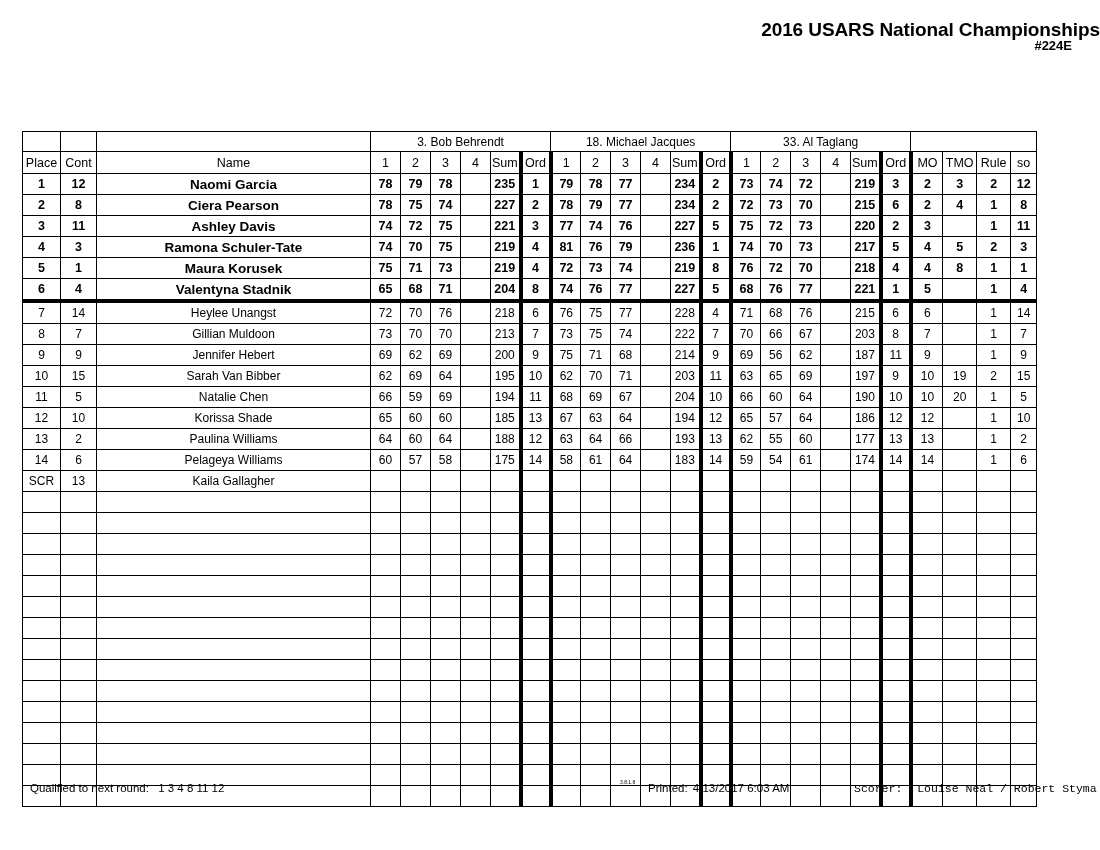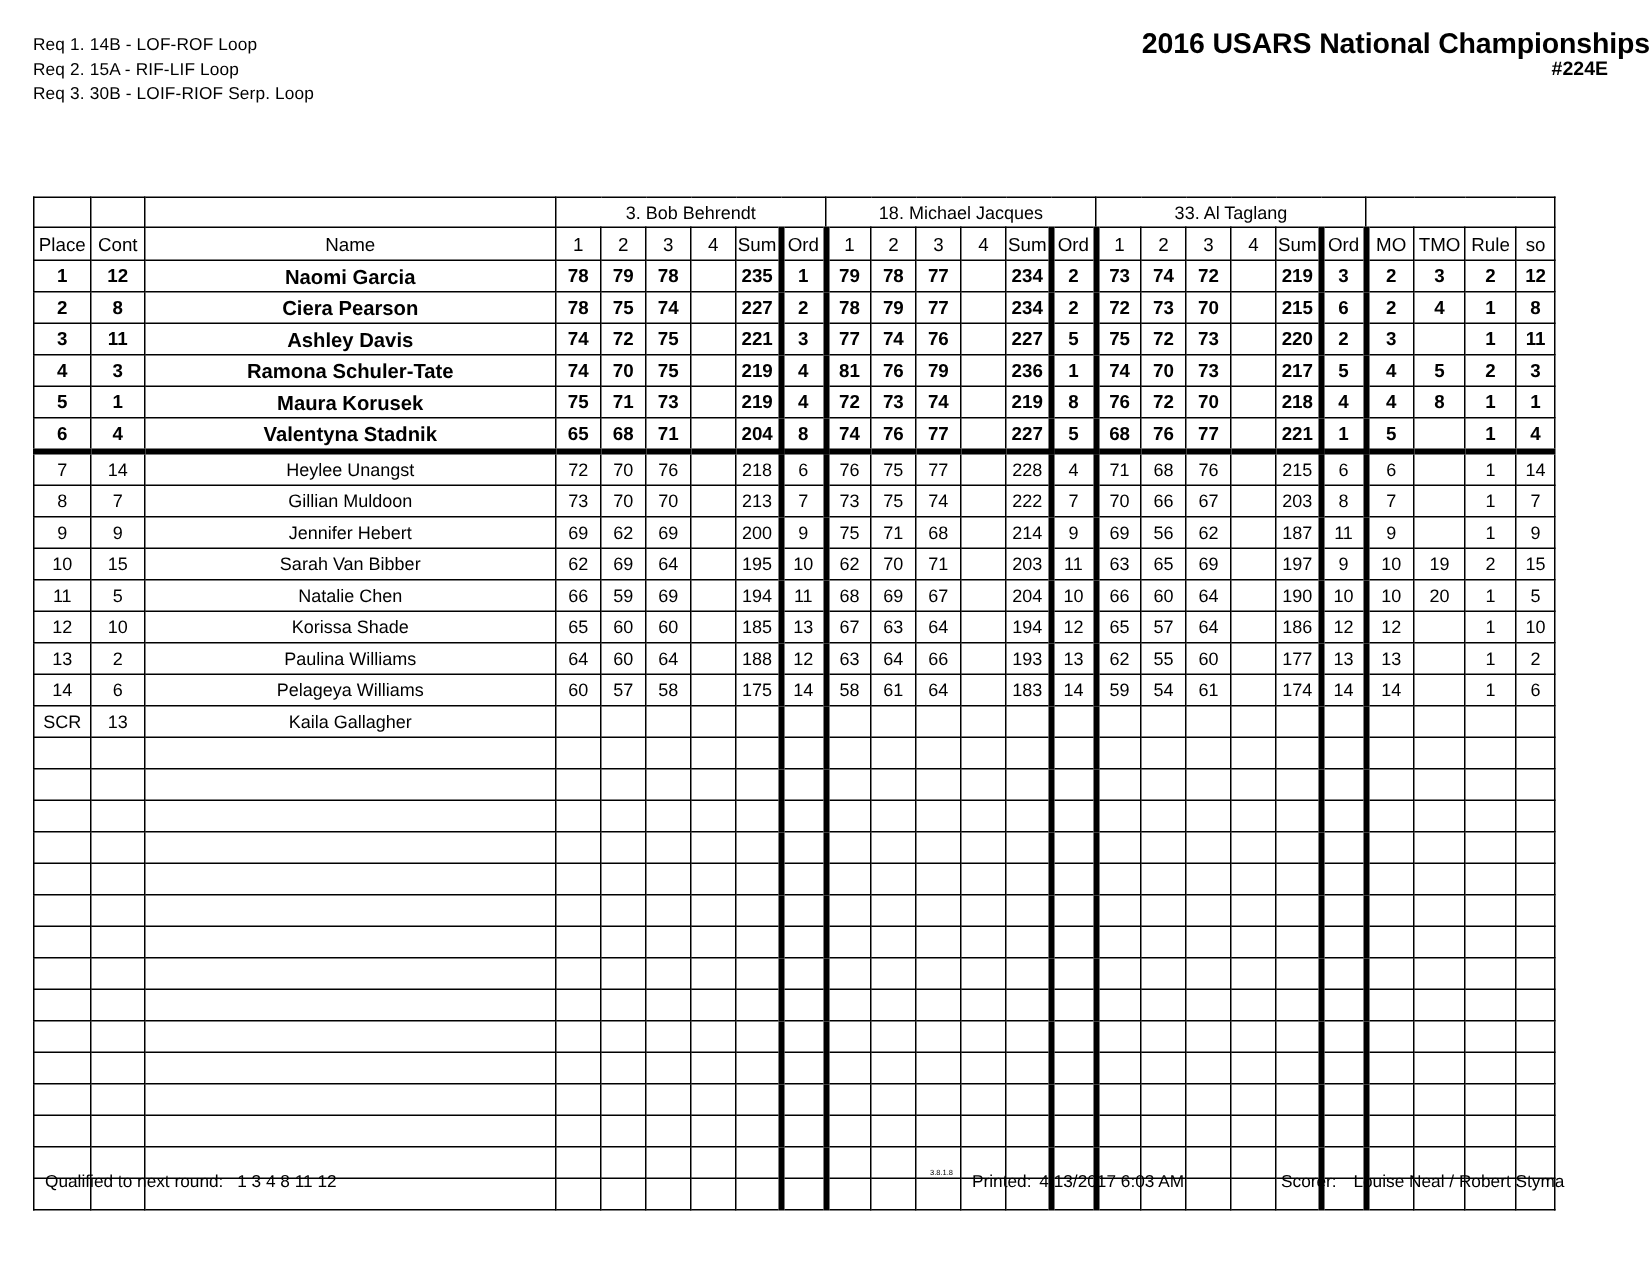--- a/index.html
+++ b/index.html
@@ -161,33 +161,29 @@
     position: absolute;
     left: 648px;
     top: 0;
     white-space: nowrap;
   }
   #scorer {
     position: absolute;
     left: 854px;
     top: 0;
     white-space: nowrap;
+    font-family: Liberation Mono, monospace;
   }
   #scorer .s-label { margin-right: 8px; }
 </style>
 </head>
 <body>
 
 <div id="header-area">
 
-  <div id="req-block">
-    <div>Req  1.  14B - LOF-ROF Loop</div>
-    <div>Req  2.  15A - RIF-LIF Loop</div>
-    <div>Req  3.  30B - LOIF-RIOF Serp. Loop</div>
-  </div>
 
   <div id="title-block">
     <div id="event-title">2016 USARS National Championships</div>
   </div>
 
   <div id="event-number">#224E</div>
 </div>
 
 <div id="sheet">
   <table class="grid">

